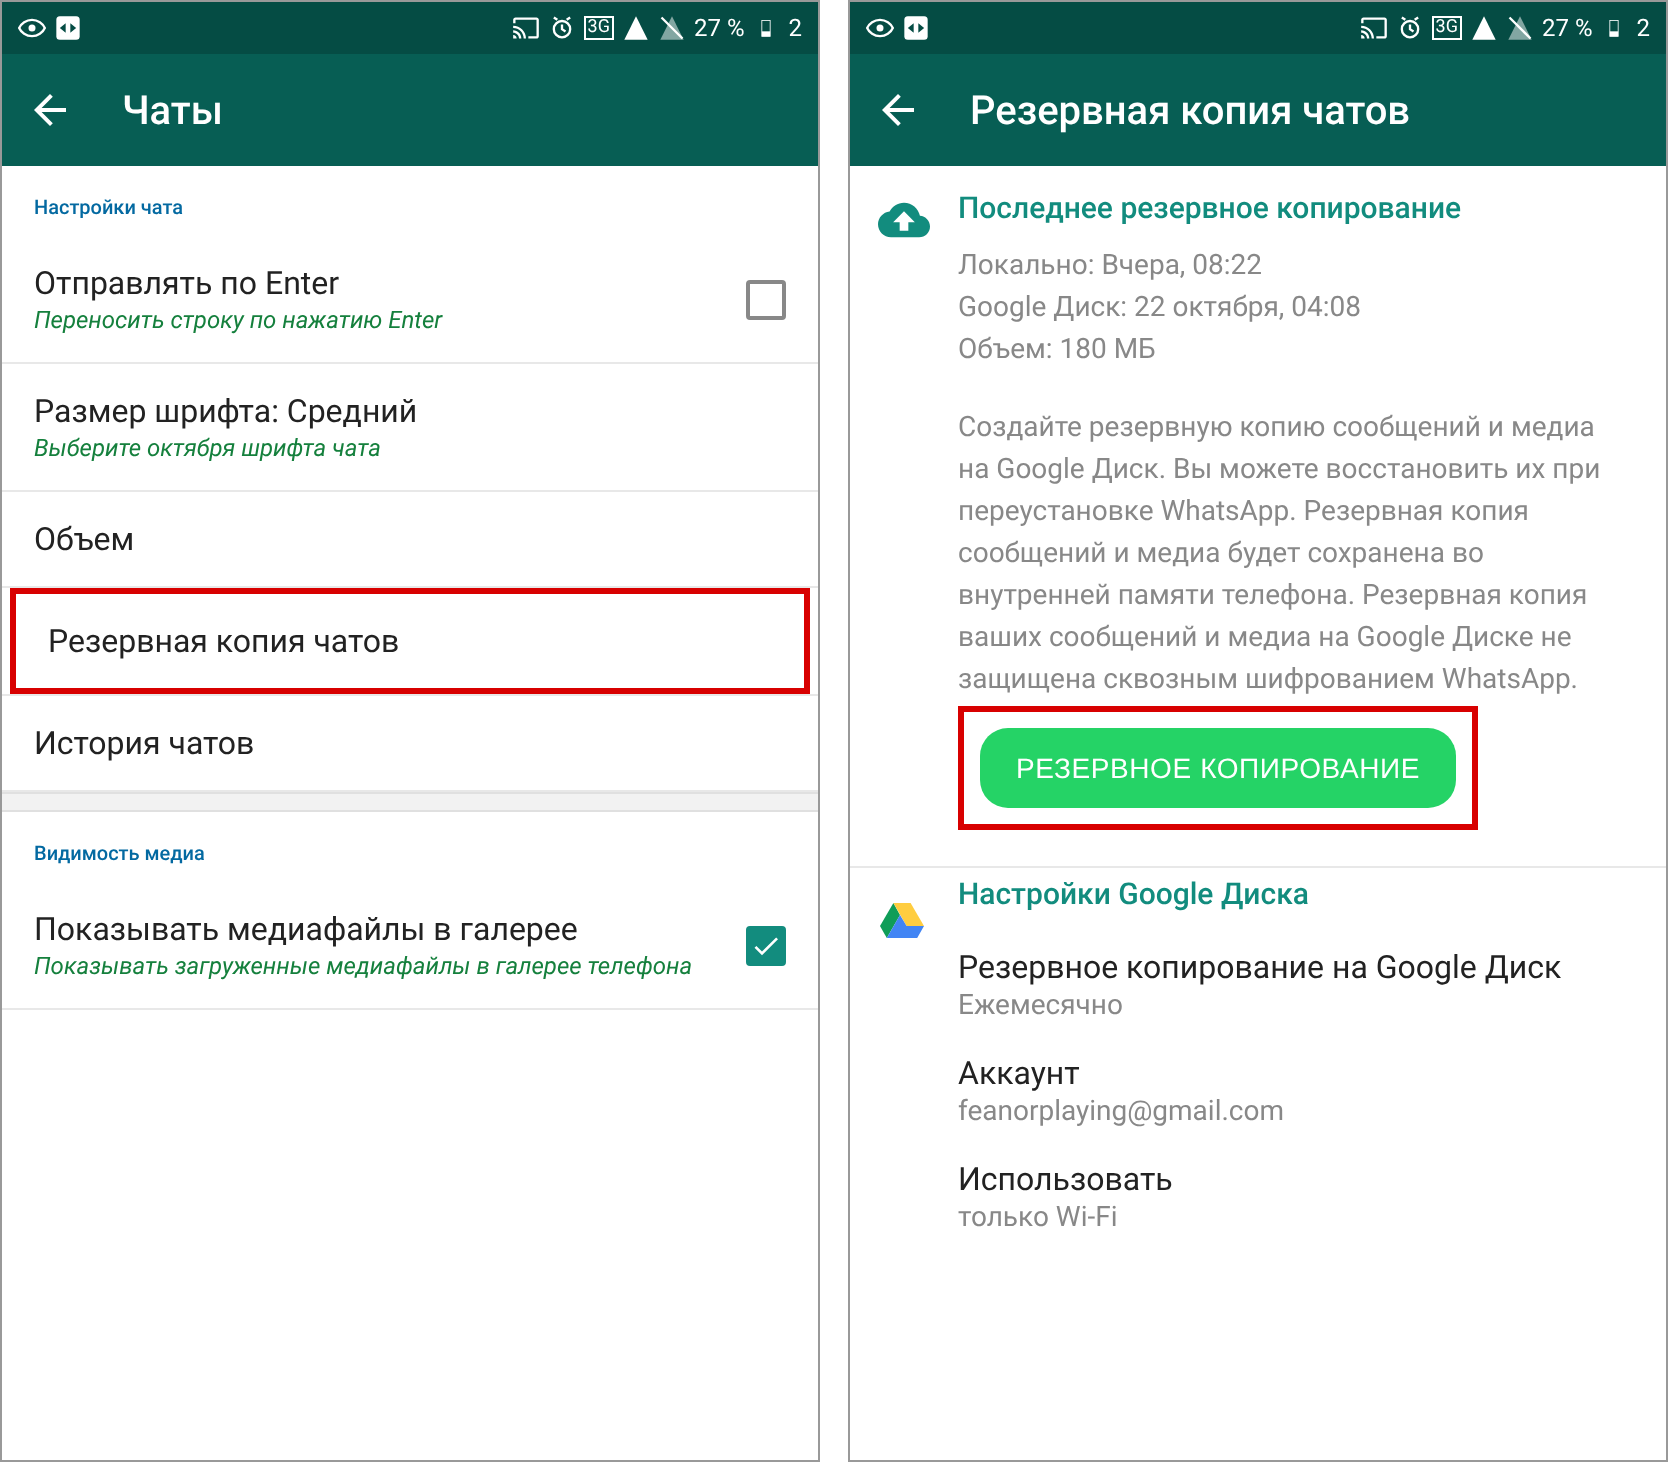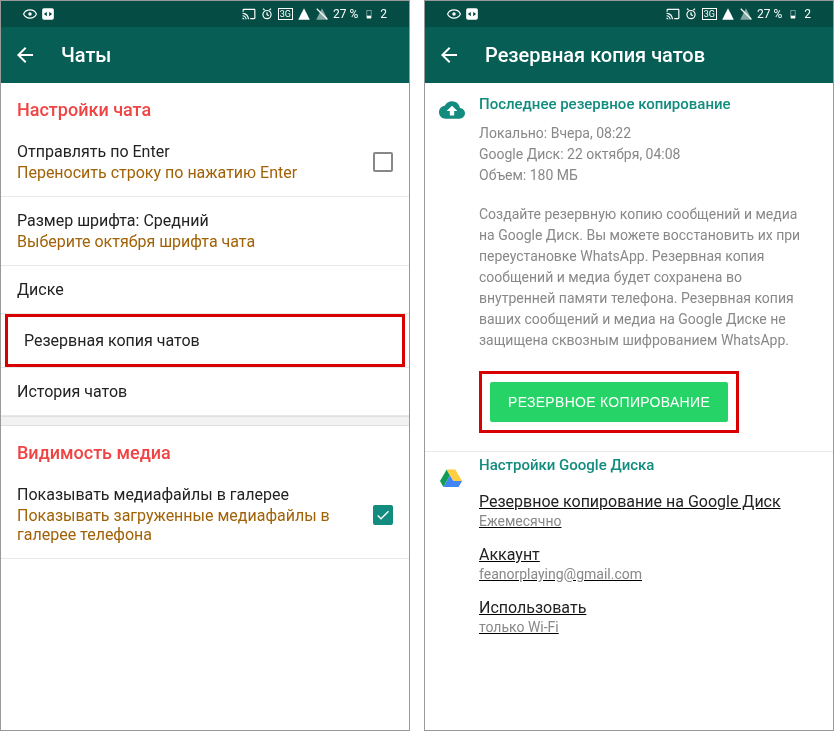--- a/index.html
+++ b/index.html
@@ -18,55 +18,55 @@
       overflow: hidden;
       position: relative;
     }
     .statusbar {
       height: 26px;
       background: #054c44;
       color: #fff;
       display: flex;
       align-items: center;
       justify-content: space-between;
-      padding: 0 22px;
+      padding: 0 8px;
       font-size: 12px;
     }
     .status-left { display: flex; gap: 4px; align-items: center; }
     .status-right { display: flex; gap: 4px; align-items: center; }
     .status-icon { width: 14px; height: 14px; display: inline-flex; align-items: center; justify-content: center; }
     .toolbar {
       height: 56px;
       background: #075e54;
       color: #fff;
       display: flex;
       align-items: center;
       padding: 4px 12px;
       gap: 24px;
     }
     .toolbar-title { font-size: 20px; font-weight: 500; }
     .back-arrow { width: 24px; height: 24px; cursor: pointer; }
     .section-header {
-      color: #ef4444;
-      font-size: 18px;
+      color: #0369a1;
+      font-size: 10px;
       font-weight: 500;
       padding: 16px 16px 8px 16px;
     }
     .list-item {
       padding: 14px 16px;
       border-bottom: 1px solid #e8e8e8;
       display: flex;
       align-items: center;
       justify-content: space-between;
       cursor: pointer;
     }
     .list-item.no-border { border-bottom: none; }
     .item-text { flex: 1; }
     .item-title { font-size: 16px; color: #222; }
-    .item-subtitle { font-size: 16px; color: #a16207; margin-top: 2px; }
+    .item-subtitle { font-size: 12px; color: #15803d; margin-top: 2px; font-style: italic; }
     .checkbox {
       width: 20px; height: 20px;
       border: 2px solid #888;
       border-radius: 2px;
       display: inline-flex;
       align-items: center;
       justify-content: center;
     }
     .checkbox.checked {
       background: #128c7e;
@@ -105,30 +105,30 @@
     .backup-meta {
       font-size: 14px;
       color: #888;
       line-height: 1.5;
       margin-bottom: 18px;
     }
     .backup-desc {
       font-size: 14px;
       color: #888;
       line-height: 1.5;
-      margin-bottom: 20px;
+      margin-bottom: 2px;
     }
     .backup-button {
       background: #25d366;
       color: #fff;
       font-size: 14px;
       font-weight: 500;
       padding: 12px 18px;
       border: none;
-      border-radius: 2px;
+      border-radius: 14px;
       cursor: pointer;
       letter-spacing: 0.3px;
     }
     .button-highlight {
       border: 3px solid #d80000;
       padding: 8px;
       display: inline-block;
       margin-bottom: 6px;
     }
     .settings-section {
@@ -138,21 +138,20 @@
     }
     .drive-icon {
       position: absolute;
       left: 14px;
       top: 14px;
       width: 24px;
       height: 24px;
     }
     .setting-row {
       padding: 8px 0;
-      text-decoration: underline;
     }
     .setting-label { font-size: 16px; color: #222; }
     .setting-value { font-size: 14px; color: #888; margin-top: 2px; }
   </style>
 </head>
 <body>
 
 <div class="phone">
   <div class="statusbar">
     <div class="status-left">
@@ -226,21 +225,21 @@
 
   <div class="list-item">
     <div class="item-text">
       <div class="item-title">Размер шрифта: Средний</div>
       <div class="item-subtitle">Выберите октября шрифта чата</div>
     </div>
   </div>
 
   <div class="list-item">
     <div class="item-text">
-      <div class="item-title">Диске</div>
+      <div class="item-title">Объем</div>
     </div>
   </div>
 
   <div class="highlight-red">
     <div class="list-item no-border">
       <div class="item-text">
         <div class="item-title">Резервная копия чатов</div>
       </div>
     </div>
   </div>

